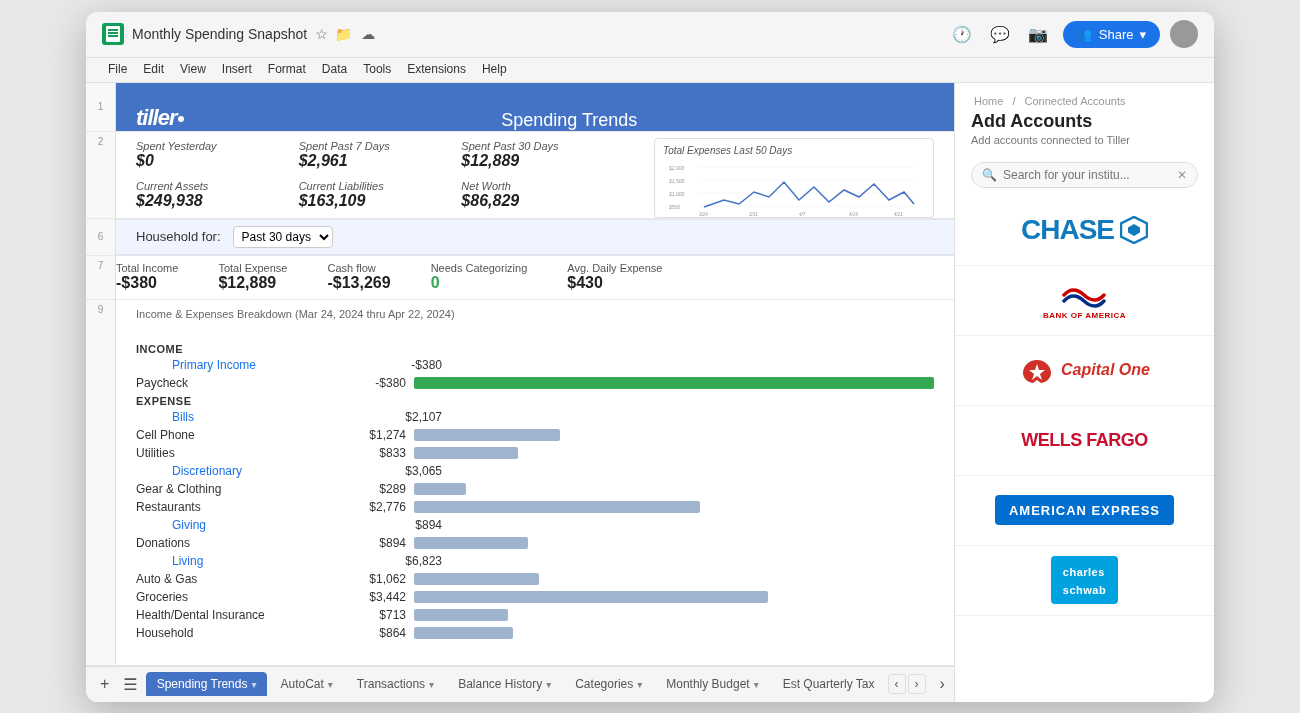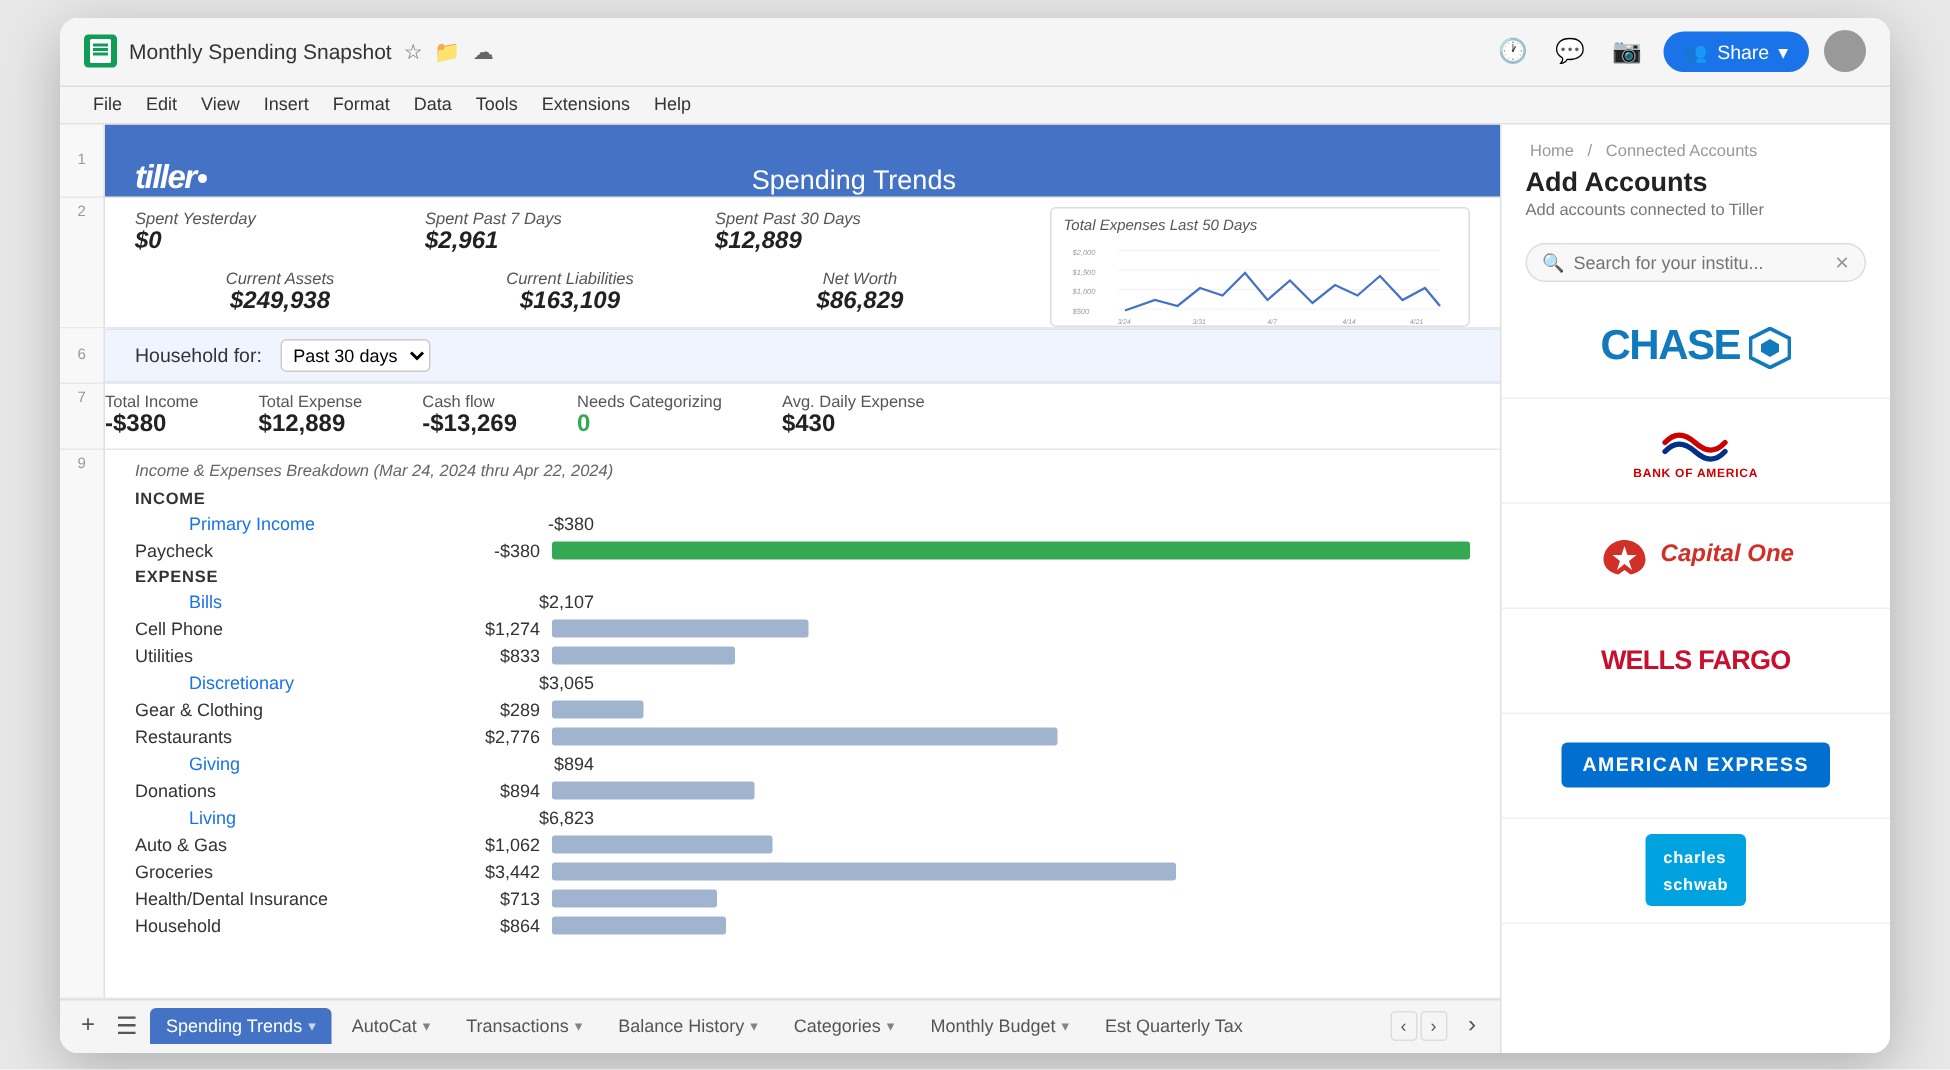--- a/index.html
+++ b/index.html
@@ -6,21 +6,21 @@
     body {
       background: #e8e8e8;
       font-family: -apple-system, BlinkMacSystemFont, 'Segoe UI', Arial, sans-serif;
       display: flex;
       justify-content: center;
       align-items: center;
       min-height: 100vh;
       padding: 10px;
     }
     .window {
-      width: 1220px;
+      width: 1128px;
       height: 690px;
       background: #fff;
       border-radius: 12px;
       box-shadow: 0 10px 40px rgba(0,0,0,0.25);
       overflow: hidden;
       display: flex;
       flex-direction: column;
     }
     
     .titlebar {
@@ -240,23 +240,22 @@
     }
     
     .breakdown-section {
       padding: 4px 20px;
       flex: 1;
       overflow: hidden;
     }
     .breakdown-title {
       font-size: 11px;
       color: #666;
-      margin-bottom: 4px;
+      margin-bottom: 20px;
       margin-top: 4px;
-      font-style: italic;
     }
     .metrics-row {
       display: flex;
       gap: 40px;
       padding: 6px 0;
     }
     .metric-item {}
     .metric-label { font-size: 11px; color: #555; }
     .metric-value { font-size: 16px; font-weight: bold; color: #222; }
     .metric-value.green { color: #34a853; }
@@ -355,21 +354,21 @@
       justify-content: center;
       height: 70px;
       cursor: pointer;
     }
     .chase-logo {
       color: #117abc;
       font-size: 26px;
       font-weight: 900;
       letter-spacing: -1px;
       display: flex;
-      align-items: flex-end;
+      align-items: center;
       gap: 6px;
     }
     
     .bottom-tabs {
       height: 36px;
       background: #f5f5f5;
       border-top: 1px solid #ddd;
       display: flex;
       align-items: center;
       padding: 0 8px;
@@ -502,21 +501,21 @@
               </div>
               <div class="stat-item">
                 <div class="stat-label">Spent Past 7 Days</div>
                 <div class="stat-value">$2,961</div>
               </div>
               <div class="stat-item">
                 <div class="stat-label">Spent Past 30 Days</div>
                 <div class="stat-value">$12,889</div>
               </div>
             </div>
-            <div class="stats-row" style="padding-top:2px;text-align:center;">
+            <div class="stats-row" style="padding-top:2px;">
               <div class="stat-item">
                 <div class="stat-label">Current Assets</div>
                 <div class="stat-value">$249,938</div>
               </div>
               <div class="stat-item">
                 <div class="stat-label">Current Liabilities</div>
                 <div class="stat-value">$163,109</div>
               </div>
               <div class="stat-item">
                 <div class="stat-label">Net Worth</div>

